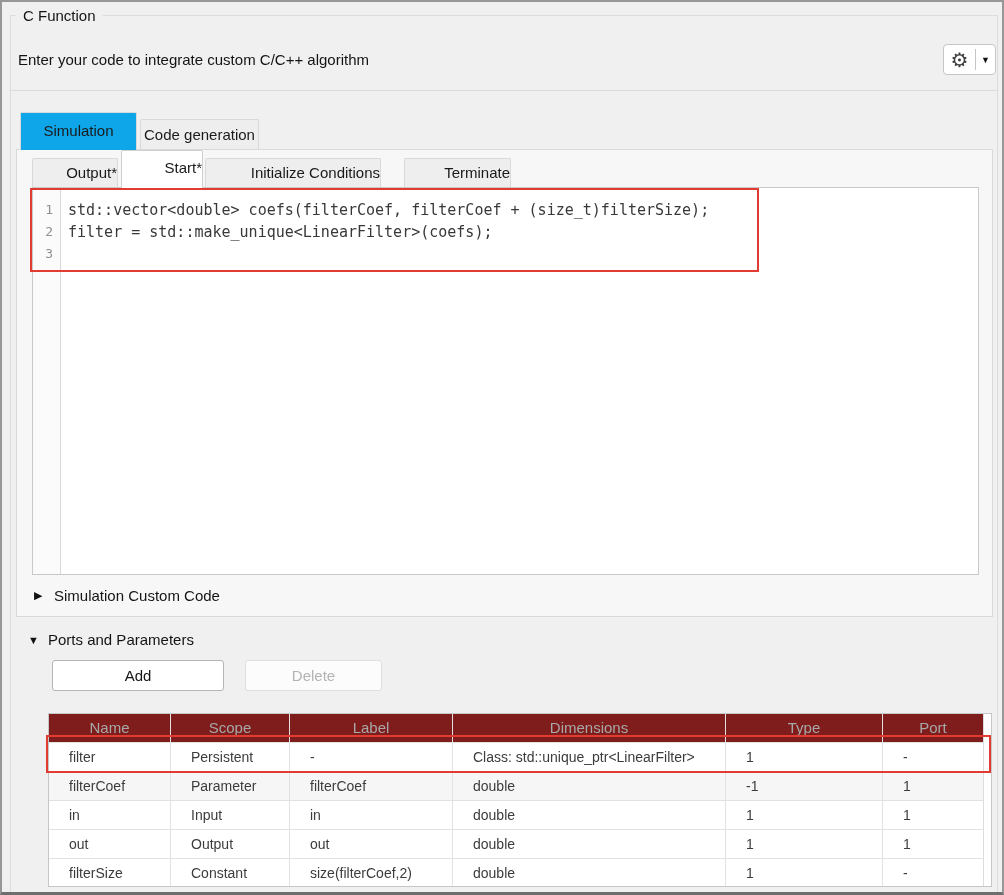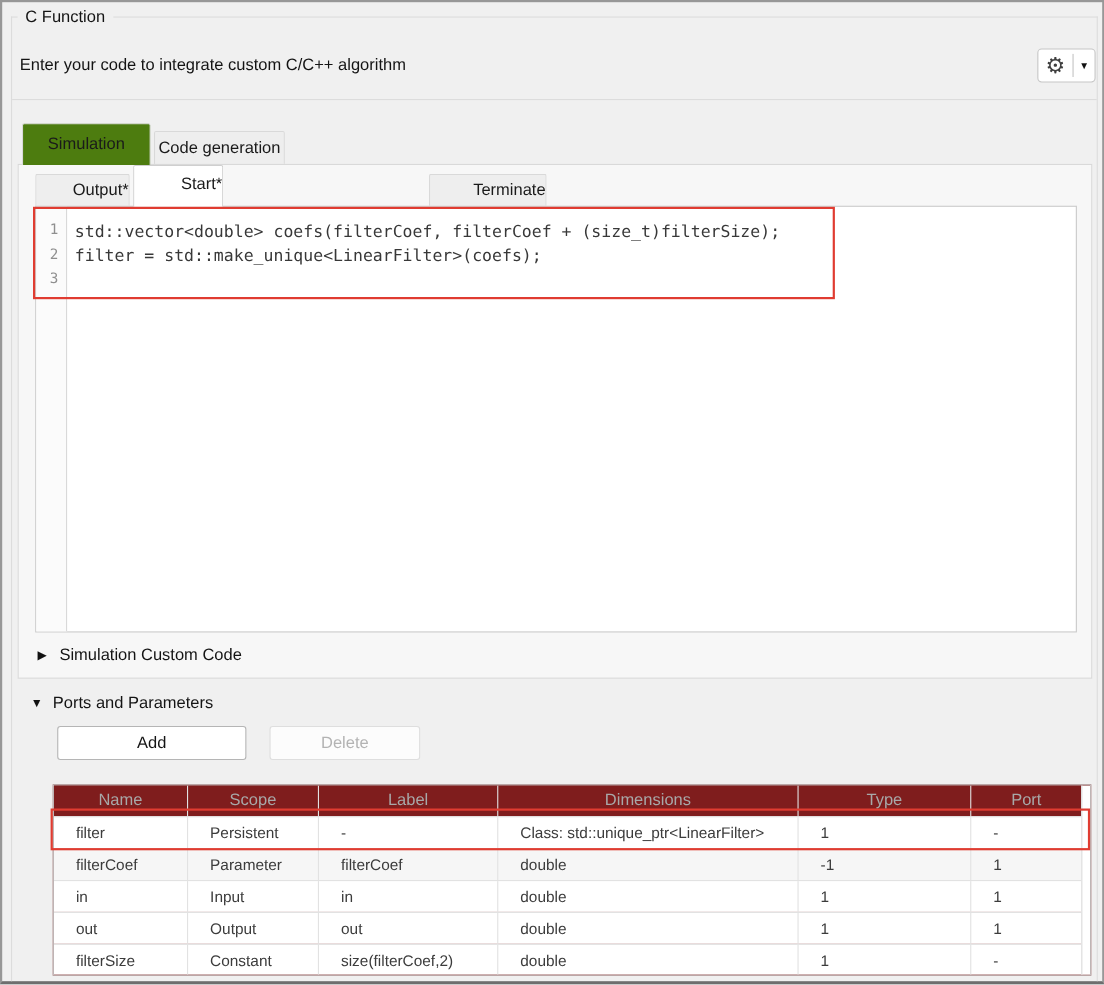--- a/index.html
+++ b/index.html
@@ -36,38 +36,38 @@
     display:flex; align-items:center; cursor:pointer;
   }
   .gear { width:31px; text-align:center; font-size:20px; line-height:20px; color:#3f3f3f; }
   .settings-sep { width:1px; height:21px; background:#c4c4c4; }
   .settings-caret { flex:1; text-align:center; font-size:9px; color:#111; }
 
   
   .tab { position:absolute; border:1px solid #d9d9d9; border-bottom:none;
          border-radius:2px 2px 0 0; font-size:15px; text-align:center; cursor:pointer; }
   .tab-simulation { left:18px; top:110px; width:117px; height:38px;
-         background:#4d7c0f; z-index:3; line-height:36px;text-align:center; }
+         background:#0ea5e9; z-index:3; line-height:36px;text-align:center; }
   .tab-codegen { left:138px; top:117px; width:119px; height:31px;
          background:#eeeeee; line-height:29px; z-index:1; }
 
   .panel {
     position:absolute; left:14px; top:147px; width:977px; height:468px;
     background:#f7f7f7; border:1px solid #d9d9d9; z-index:2;
   }
 
   
   .subtab { position:absolute; border:1px solid #d9d9d9; border-bottom:none;
             border-radius:2px 2px 0 0; font-size:15px; text-align:right;
             background:#eeeeee; cursor:pointer; z-index:2; }
   .subtab-output    { left:30px;  top:156px; width:86px;  height:30px; line-height:28px; }
   .subtab-start     { left:119px; top:148px; width:82px;  height:38px; line-height:34px;
                       background:#ffffff; border-color:#cfcfcf; z-index:4; }
   .subtab-init      { left:203px; top:156px; width:176px; height:30px; line-height:28px; }
-  .subtab-terminate { left:388px; top:156px; width:107px; height:46px; line-height:28px; }
+  .subtab-terminate { left:402px; top:156px; width:107px; height:46px; line-height:28px; }
 
   
   .editor {
     position:absolute; left:30px; top:185px; width:947px; height:388px;
     background:#ffffff; border:1px solid #c9c9c9; display:flex; z-index:3;
   }
   .gutter {
     width:28px; background:#fbfbfb; border-right:1px solid #d9d9d9;
     padding-top:11px; text-align:right;
   }
@@ -146,20 +146,21 @@
 
   <div class="header-sep"></div>
 
   <div class="tab tab-simulation">Simulation</div>
   <div class="tab tab-codegen">Code generation</div>
 
   <div class="panel"></div>
 
   <div class="subtab subtab-output">Output*</div>
   <div class="subtab subtab-start">Start*</div>
+  <div class="subtab subtab-init">Initialize Conditions</div>
   <div class="subtab subtab-terminate">Terminate</div>
 
   <div class="editor">
     <div class="gutter">
       <div>1</div>
       <div>2</div>
       <div>3</div>
     </div>
     <div class="code-area">
       <div class="code-line">std::vector&lt;double&gt; coefs(filterCoef, filterCoef + (size_t)filterSize);</div>

